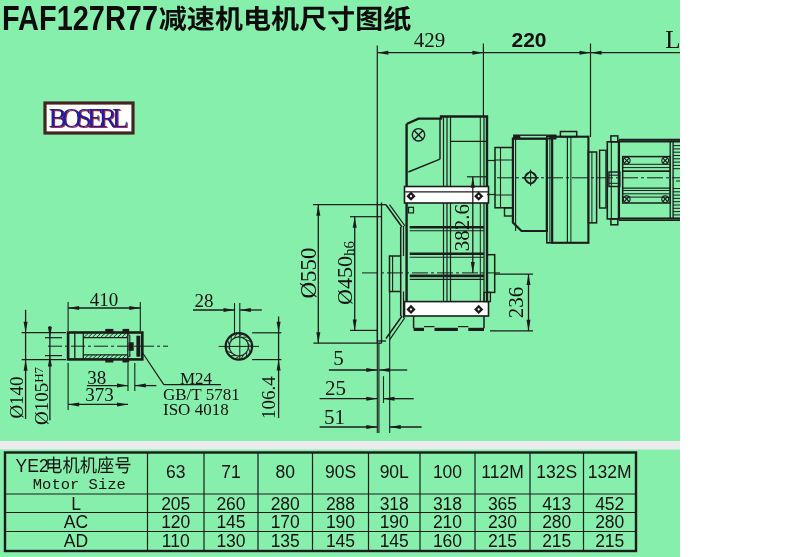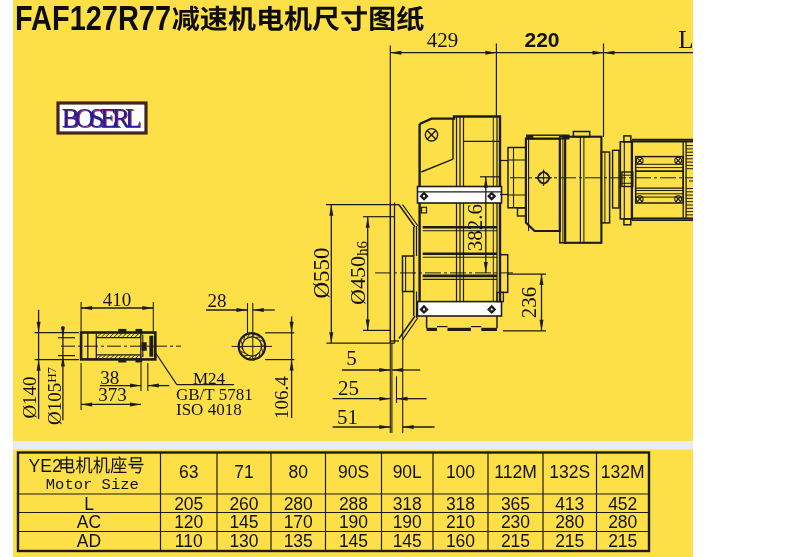--- a/index.html
+++ b/index.html
@@ -1,15 +1,15 @@
 <!DOCTYPE html>
 <html><head><meta charset="utf-8"><title>FAF127R77</title>
 <style>
 html,body{margin:0;padding:0;background:#ffffff;}
-#page{position:relative;width:680px;height:557px;background:#fde047;overflow:hidden;margin-left:13px;}
+#page{position:relative;width:680px;height:557px;background:#86efac;overflow:hidden;}
 </style></head>
 <body>
 <div id="page">
 <svg width="800" height="557" viewBox="0 0 800 557">
 
 <g>
         <text x="2" y="29.6" font-family="Liberation Sans, serif" font-size="35" font-weight="bold" fill="#0d0d0d" text-anchor="start" textLength="156" lengthAdjust="spacingAndGlyphs">FAF127R77</text>
         <g transform="translate(158.8,28.6) scale(0.02805,-0.0268)">
           <path d="M402 534V447H637V534ZM34 758C76 669 119 552 134 480L236 524C218 595 171 708 127 794ZM22 8 127 -33C163 70 201 201 231 321L137 366C104 237 57 96 22 8ZM651 848 656 696H270V417C270 283 263 98 186 -31C211 -42 258 -73 277 -92C361 49 375 267 375 417V591H661C670 429 684 287 706 176C687 149 667 123 646 99V391H406V45H495V91H639C603 51 563 16 519 -14C542 -31 582 -69 598 -88C649 -48 696 -1 738 52C770 -38 812 -89 867 -90C906 -91 955 -51 979 131C961 140 916 168 898 190C892 96 882 44 867 44C848 45 830 88 814 162C876 265 924 385 959 519L860 539C841 462 817 390 787 324C778 402 770 493 764 591H965V696H881L944 748C920 778 871 820 830 848L762 795C799 766 843 726 866 696H759L755 848ZM495 298H567V183H495Z" fill="#0d0d0d"></path>
         </g>

